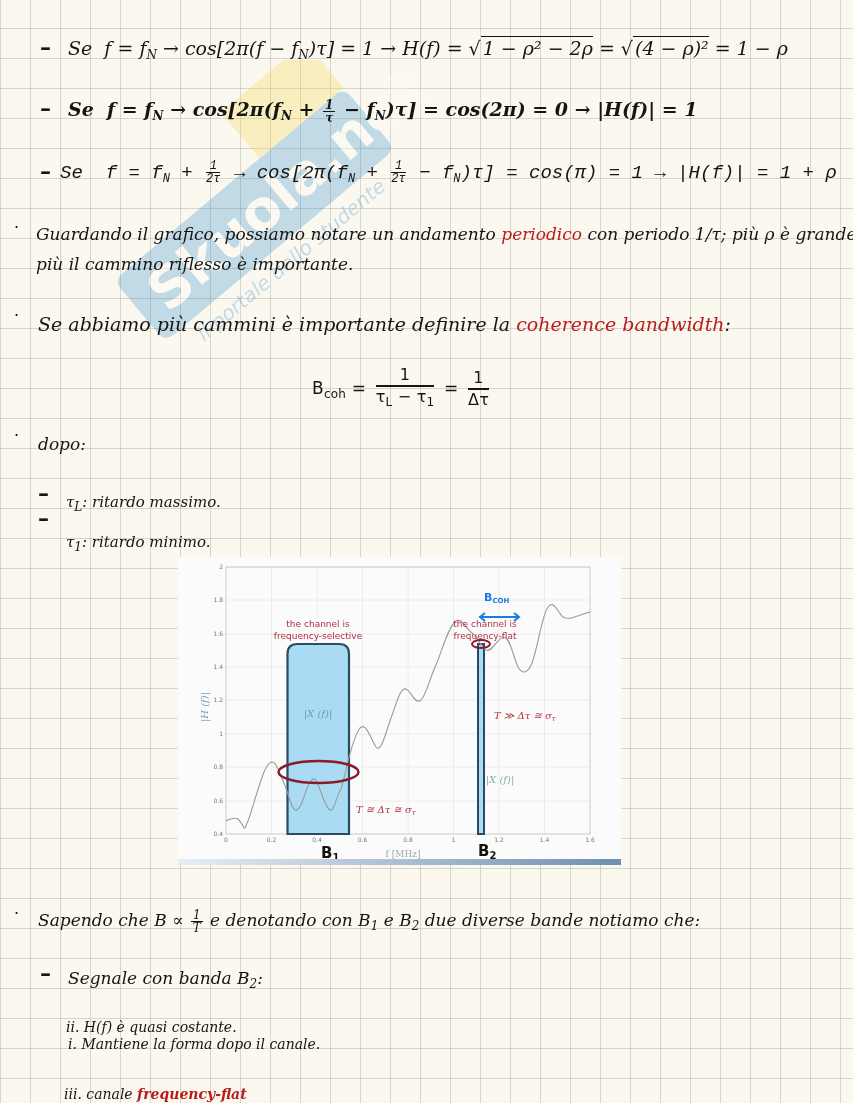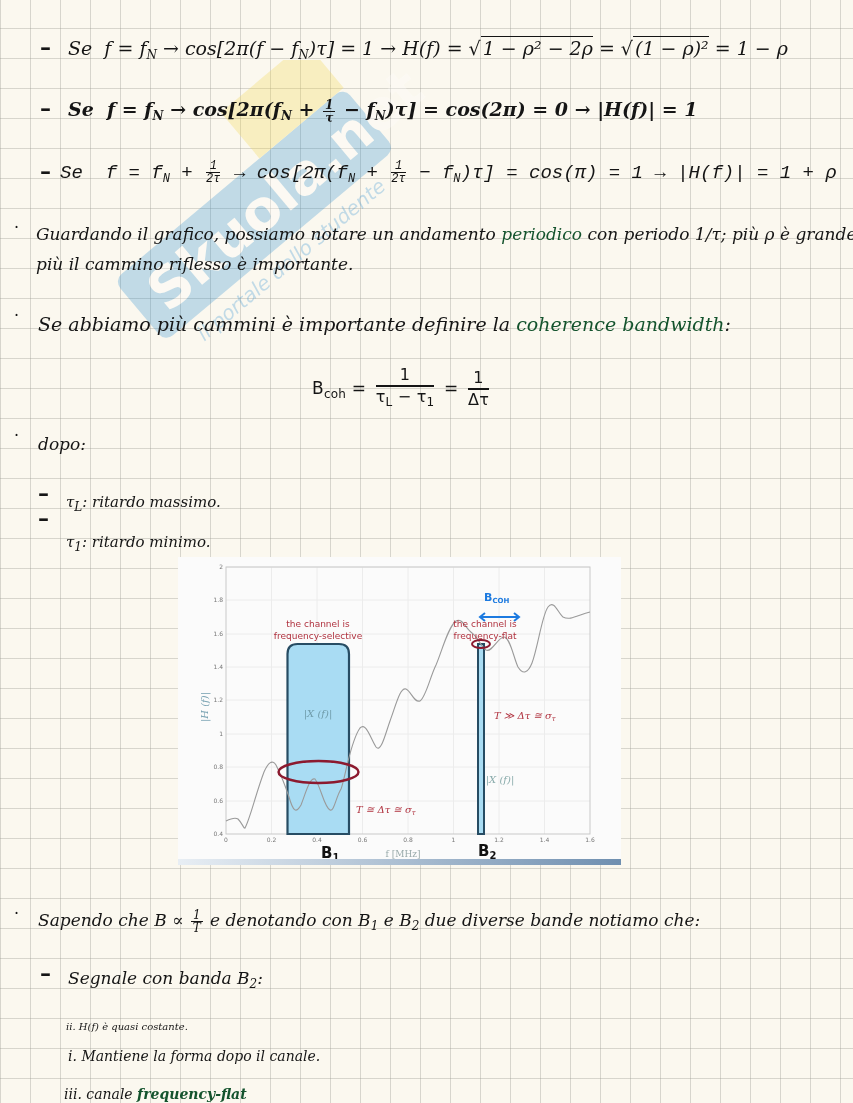--- a/index.html
+++ b/index.html
@@ -11,21 +11,21 @@
       linear-gradient(to bottom, rgba(150,150,140,0.35) 1px, transparent 1px);
     background-size:30px 30px, 30px 30px;
     background-position:0 0, 0 -2px;
     font-family:"DejaVu Serif", serif;
     color:#151515;
   }
   .line { position:absolute; white-space:nowrap; font-size:19px; line-height:24px; font-style:italic; }
   .hand { font-family:"DejaVu Sans", sans-serif; font-style:normal; letter-spacing:0.2px; }
   .bullet { position:absolute; font-size:16px; }
   .dash { position:absolute; font-size:22px; font-weight:bold; }
-  .red { color:#14532d; }
+  .red { color:#b91c1c; }
   sub { font-size:12px; vertical-align:-4px; }
   .frac { display:inline-block; vertical-align:middle; text-align:center; font-size:12px; line-height:12px; margin:0 2px; }
   .frac .num { display:block; border-bottom:1.5px solid #151515; padding:0 2px; }
   .frac .den { display:block; }
   .bigfrac { display:inline-block; vertical-align:middle; text-align:center; font-size:16px; line-height:20px; margin:0 4px; }
   .bigfrac .num { display:block; border-bottom:2px solid #151515; padding:0 4px; }
   .bigfrac .den { display:block;text-align:center; }
   .sqrt { border-top:1.5px solid #151515; padding-left:2px; }
   .watermark { position:absolute; left:70px; top:60px; width:360px; height:330px; pointer-events:none; }
   .chart-wrap { position:absolute; left:178px; top:557px; width:443px; height:308px; background:#fbfbfb; }
@@ -41,21 +41,21 @@
     <rect x="230" y="60" width="110" height="60" fill="#f2d54a"></rect>
     <text x="60" y="180" font-family="DejaVu Sans, sans-serif" font-size="56" font-weight="bold" fill="#ffffff">Skuola.net</text>
     <text x="70" y="225" font-family="DejaVu Sans, sans-serif" font-size="20" font-style="italic" fill="#2f8fd0">il portale dello studente</text>
   </g>
 </svg>
 
 <div class="dash" style="left:40px;top:34px;">–</div>
 <div class="line" style="left:68px;top:36px;">
   <span>Se</span>&nbsp;
   <span>f = f</span><sub>N</sub>
-  <span>→ cos[2π(f − f</span><sub>N</sub><span>)τ] = 1 → H(f) = </span>√<span class="sqrt">1 − ρ² − 2ρ</span><span> = </span>√<span class="sqrt">(1 − ρ)²</span><span> = 1 − ρ</span>
+  <span>→ cos[2π(f − f</span><sub>N</sub><span>)τ] = 1 → H(f) = </span>√<span class="sqrt">1 − ρ² − 2ρ</span><span> = </span>√<span class="sqrt">(4 − ρ)²</span><span> = 1 − ρ</span>
 </div>
 
 <div class="dash" style="left:40px;top:95px;">–</div>
 <div class="line" style="left:68px;top:97px;font-weight:bold;">
   <span>Se</span>&nbsp;
   <span>f = f</span><sub>N</sub>
   <span>→ cos[2π(f</span><sub>N</sub> +
   <span class="frac"><span class="num">1</span><span class="den">τ</span></span>
   <span>− f</span><sub>N</sub><span>)τ] = cos(2π) = 0 → |H(f)| = 1</span>
 </div>
@@ -190,21 +190,21 @@
 <div class="bullet" style="left:14px;top:904px;">·</div>
 <div class="line" style="left:38px;top:908px;font-size:17px;">
   <span>Sapendo che B ∝ </span><span class="frac"><span class="num">1</span><span class="den">T</span></span><span> e denotando con B</span><sub>1</sub><span> e B</span><sub>2</sub><span> due diverse bande notiamo che:</span>
 </div>
 
 <div class="dash" style="left:40px;top:960px;">–</div>
 <div class="line" style="left:68px;top:966px;font-size:17px;">
   <span>Segnale con banda B</span><sub>2</sub><span>:</span>
 </div>
 
-<div class="line" style="left:68px;top:1032px;font-size:14px;margin-top:12px;">
+<div class="line" style="left:68px;top:1032px;font-size:14px;">
   <span>i.</span>&nbsp;<span>Mantiene la forma dopo il canale.</span>
 </div>
-<div class="line" style="left:66px;top:1015px;font-size:10px;">
+<div class="line" style="left:66px;top:1015px;font-size:14px;">
   <span>ii.</span>&nbsp;<span>H(f) è quasi costante.</span>
 </div>
 <div class="line" style="left:64px;top:1082px;font-size:14px;">
   <span>iii.</span>&nbsp;<span>canale </span><span class="red" style="font-weight:bold;">frequency-flat</span>
 </div>
 
 </body></html>

